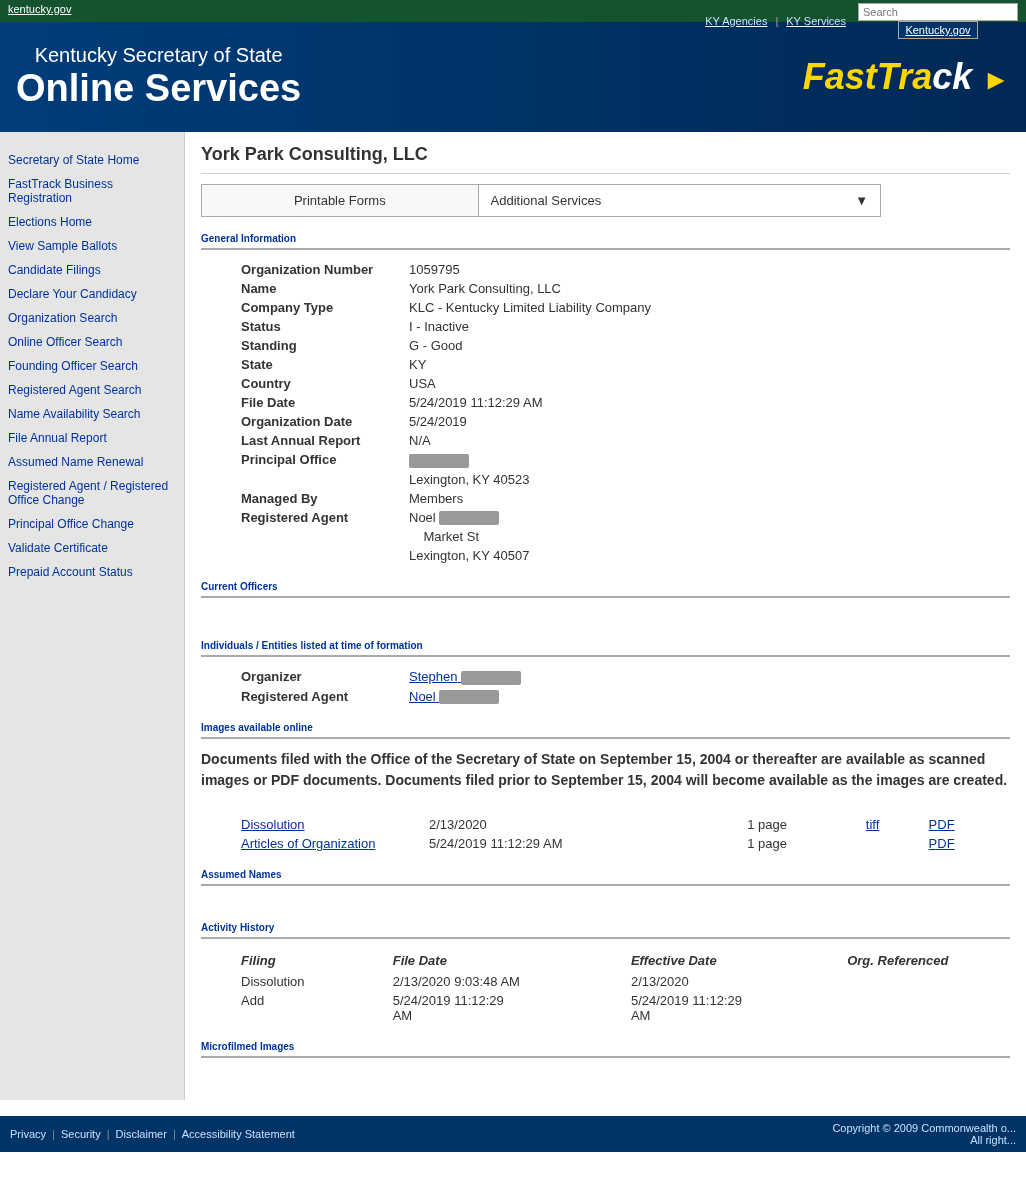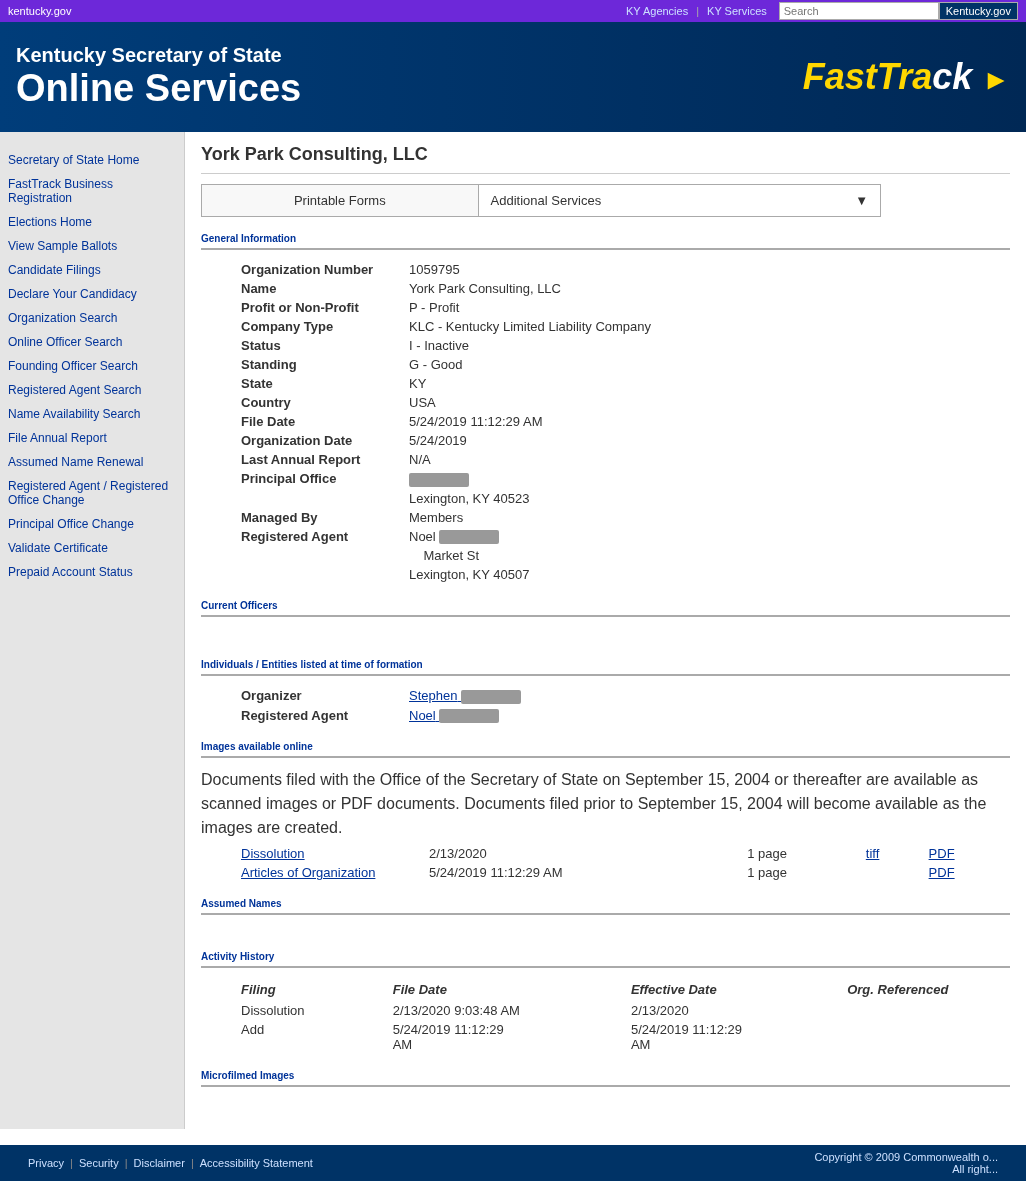--- a/index.html
+++ b/index.html
@@ -1,51 +1,52 @@
 <!DOCTYPE html>
 <html><head>
   <meta charset="utf-8">
   <style>
     * { margin: 0; padding: 0; box-sizing: border-box; }
     body { font-family: Arial, sans-serif; font-size: 13px; color: #333; background: #fff; width: 1026px; }
 
     
     .gov-bar {
-      background: #6d28d9;
+      background: #14532d;
       color: #fff;
       font-size: 11px;
       padding: 3px 8px;
       display: flex;
-      align-items: center;
+      align-items: flex-start;
       justify-content: space-between;
       height: 22px;
+      text-decoration: underline;
     }
     .gov-bar-left { display: flex; align-items: center; gap: 4px; }
     .gov-bar-links { display: flex; align-items: center; gap: 8px; }
     .gov-bar-links span { cursor: pointer; color: #cce0ff; }
     .gov-bar-links .sep { color: #aaa; }
-    .search-bar-top { display: flex; align-items: center; }
+    .search-bar-top { display: flex; align-items: center; flex-direction: column; }
     .search-bar-top input {
       width: 160px; font-size: 11px; padding: 2px 4px; border: 1px solid #aaa;
     }
     .search-bar-top button {
       font-size: 11px; padding: 2px 6px; background: #003366; color: #fff; border: 1px solid #aaa; cursor: pointer;
     }
 
     
     .header {
       background: linear-gradient(to right, #003d7a, #002855);
       padding: 10px 16px 10px 16px;
       display: flex;
       align-items: center;
       justify-content: space-between;
       min-height: 110px;
     }
     .header-title { color: #fff; }
-    .header-title .line1 { font-size: 20px; font-weight: bold; }
+    .header-title .line1 { font-size: 20px; font-weight: normal; text-align: center; }
     .header-title .line2 { font-size: 38px; font-weight: bold; color: #fff; }
     .header-logo {
       color: #FFD700;
       font-size: 36px;
       font-weight: bold;
       font-style: italic;
     }
     .header-logo span.fast { color: #FFD700; }
     .header-logo span.tra { color: #fff; }
     .header-logo .arrow { color: #FFD700; font-size: 28px; }
@@ -161,21 +162,21 @@
       vertical-align: top;
     }
     .formation-table td:first-child {
       font-weight: bold;
       width: 200px;
       padding-left: 40px;
     }
     .link-blue { color: #003399; text-decoration: underline; cursor: pointer; }
 
     
-    .images-desc { font-size: 16px; color: #333; margin-bottom: 4px; line-height: 1.5; }
+    .images-desc { font-size: 14px; color: #333; margin-bottom: 24px; line-height: 1.5; font-weight: bold; }
     .images-table {
       width: 100%;
       border-collapse: collapse;
     }
     .images-table td {
       padding: 2px 8px;
       font-size: 13px;
       vertical-align: top;
     }
     .images-table td:first-child {
@@ -203,21 +204,21 @@
       padding-left: 40px;
       vertical-align: top;
     }
     .activity-table th:first-child { padding-left: 40px; }
 
     
     .footer {
       background: #003366;
       color: #cce0ff;
       font-size: 11px;
-      padding: 6px 28px;
+      padding: 6px 10px;
       display: flex;
       justify-content: space-between;
       align-items: center;
       margin-top: 16px;
     }
     .footer-links { display: flex; gap: 6px; }
     .footer-links span { cursor: pointer; color: #cce0ff; }
     .footer-links .sep { color: #888; }
     .footer-right { text-align: right; }
 
@@ -299,24 +300,20 @@
     <div class="section-header">General Information</div>
     <table class="info-table">
       <tbody>
           <tr>
         <td>Organization Number</td>
         <td>1059795</td>
       </tr>
       <tr>
         <td>Name</td>
         <td>York Park Consulting, LLC</td>
-      </tr>
-      <tr>
-        <td>Profit or Non-Profit</td>
-        <td>P - Profit</td>
       </tr>
       <tr>
         <td>Company Type</td>
         <td>KLC - Kentucky Limited Liability Company</td>
       </tr>
       <tr>
         <td>Status</td>
         <td>I - Inactive</td>
       </tr>
       <tr>

